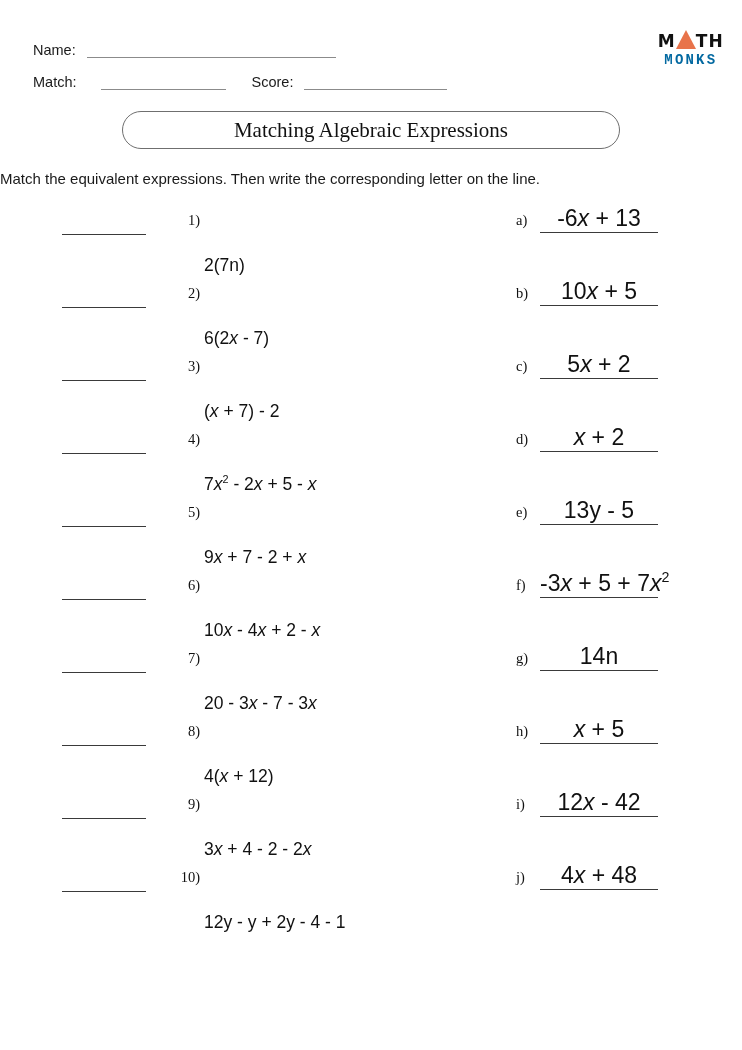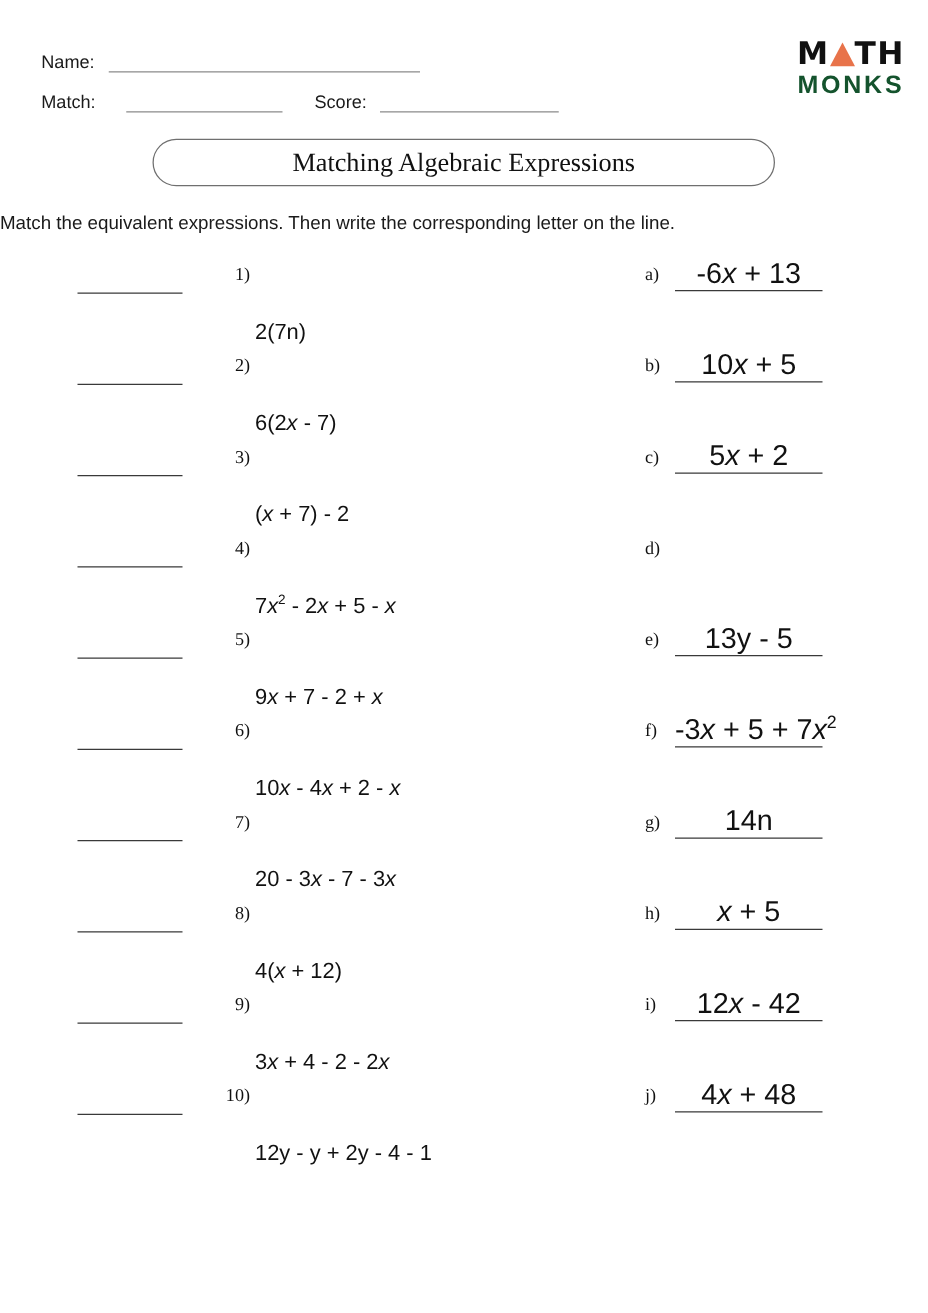--- a/index.html
+++ b/index.html
@@ -50,41 +50,41 @@
     position: absolute;
     right: 18px;
     top: 30px;
     text-align: center;
     line-height: 1;
     user-select: none;
   }
   .logo-math {
     font-family: "DejaVu Sans", sans-serif;
     font-weight: 700;
-    font-size: 25px;
+    font-size: 17px;
     letter-spacing: 1.2px;
     color: #111111;
     display: inline-block;
     position: relative;
   }
   .logo-tri {
     display: inline-block;
     width: 0; height: 0;
     border-left: 10px solid transparent;
     border-right: 10px solid transparent;
     border-bottom: 19px solid #e8734a;
     vertical-align: -2px;
     margin: 0 0px;
   }
   .logo-monks {
-    font-family: Liberation Sans, sans-serif;
+    font-family: Liberation Mono, monospace;
     font-weight: 700;
-    font-size: 20px;
+    font-size: 14px;
     letter-spacing: 2.2px;
-    color: #14532d;
+    color: #0369a1;
     margin-top: 3px;
   }
 
   
   .title-pill {
     position: absolute;
     left: 122px;
     top: 111px;
     width: 498px;
     height: 38px;
@@ -233,20 +233,21 @@
     <span class="q-expr">(<i class="v">x</i> + 7) - 2</span>
     <span class="a-letter">c)</span>
     <span class="a-cell"><span class="a-expr">5<i class="v">x</i> + 2</span></span>
   </div>
 
   <div class="row">
     <span class="blank-line"></span>
     <span class="q-num">4)</span>
     <span class="q-expr">7<i class="v">x</i><sup>2</sup> - 2<i class="v">x</i> + 5 - <i class="v">x</i></span>
     <span class="a-letter">d)</span>
+    <span class="a-cell"><span class="a-expr"><i class="v">x</i> + 2</span></span>
   </div>
 
   <div class="row">
     <span class="blank-line"></span>
     <span class="q-num">5)</span>
     <span class="q-expr">9<i class="v">x</i> + 7 - 2 + <i class="v">x</i></span>
     <span class="a-letter">e)</span>
     <span class="a-cell"><span class="a-expr">13y - 5</span></span>
   </div>
 

